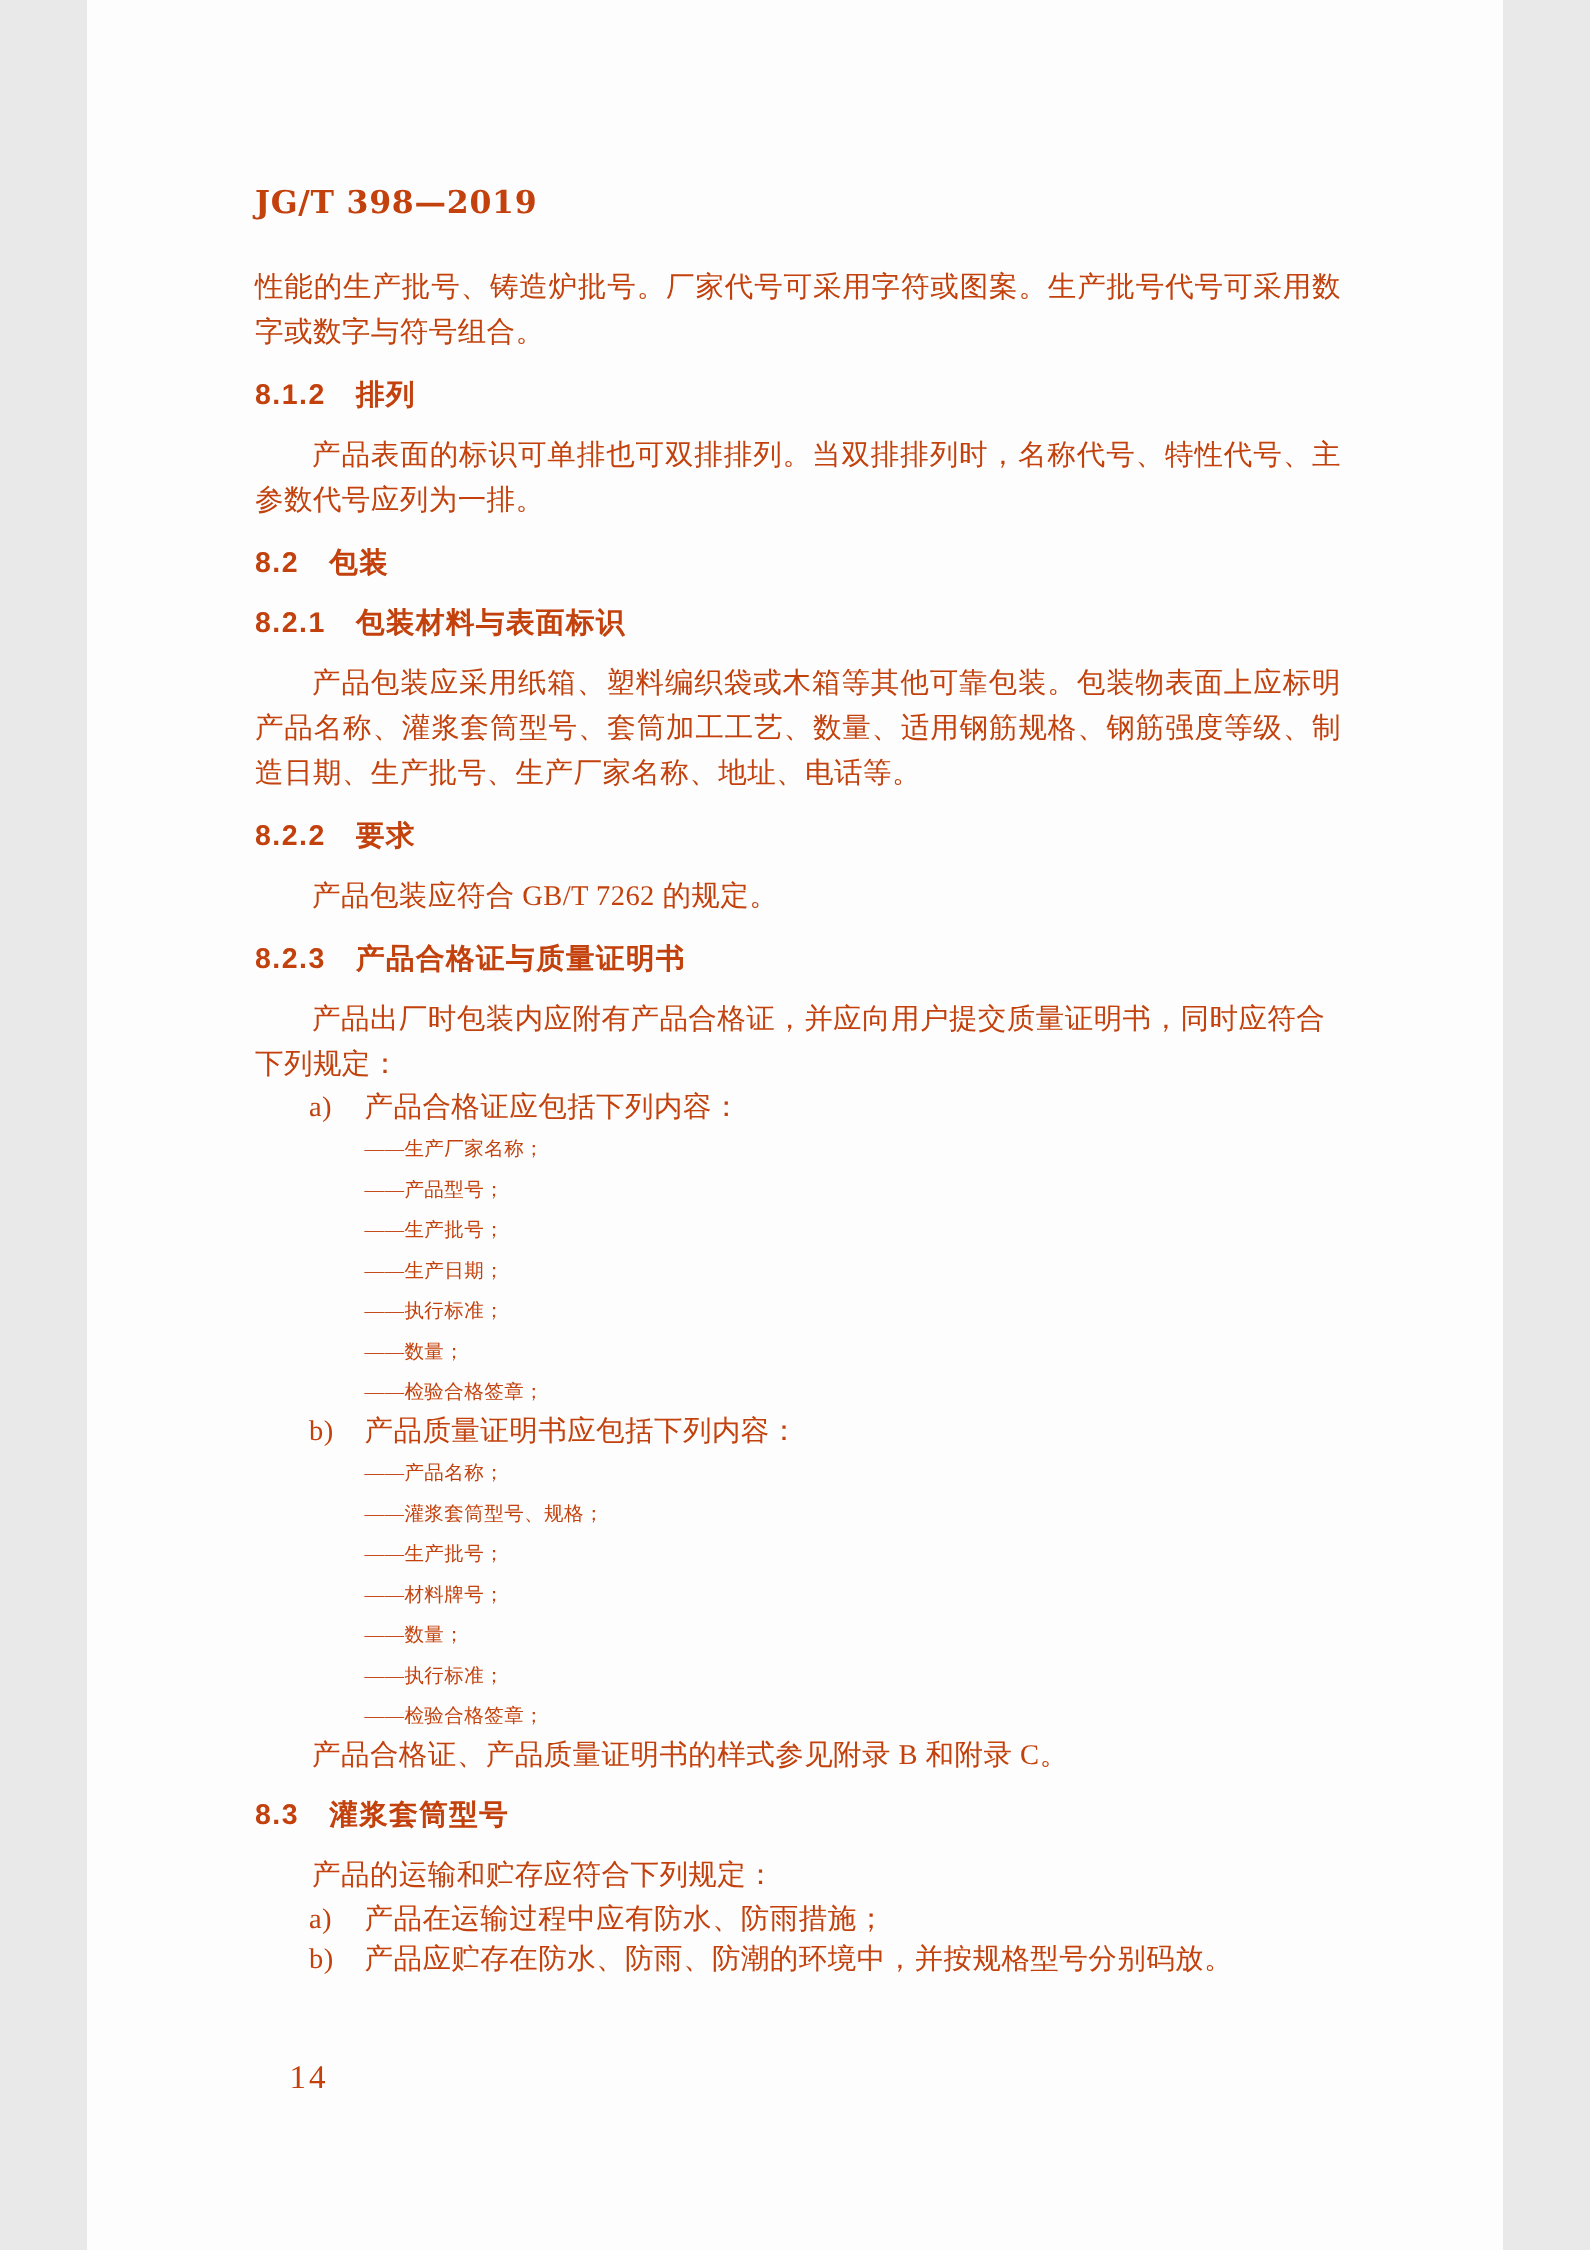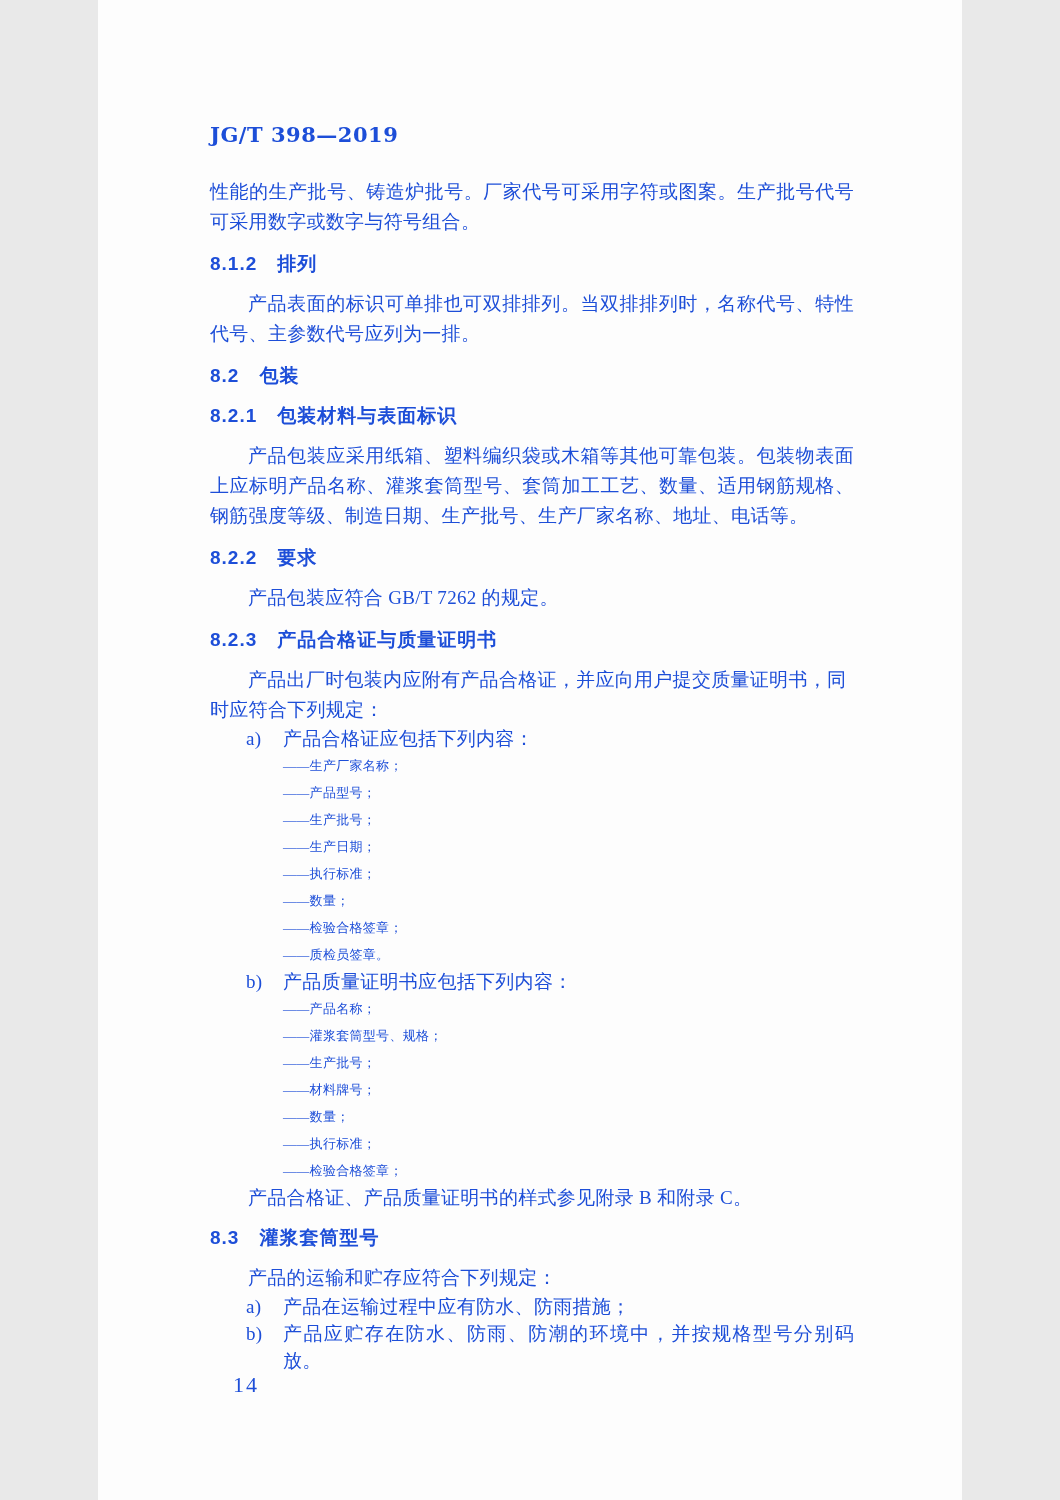--- a/index.html
+++ b/index.html
@@ -1,23 +1,23 @@
 <!DOCTYPE html>
 <html><head>
 <meta charset="utf-8">
 <style>
   * { margin:0; padding:0; box-sizing:border-box; }
   html,body { background:#e9e9e9; }
   .page {
     position:relative;
-    width:864px; height:1500px;
+    width:944px; height:1500px;
     margin:0 auto;
     background:#fdfdfd;
     font-family:"Liberation Serif","DejaVu Serif",serif;
-    color:#1d4ed8;
+    color:#c2410c;
     overflow:hidden;
   }
   .content { padding:122px 108px 0 112px; }
   .doc-header {
     font-family:"DejaVu Serif","Liberation Serif",serif;
     font-weight:bold;
     font-size:21px;
     letter-spacing:0.5px;
     line-height:25px;
     margin-bottom:30px;
@@ -111,21 +111,20 @@
       <span class="li-label">a)</span>
       <span class="li-text">产品合格证应包括下列内容：</span>
     </div>
     <div class="dash-item">——生产厂家名称；</div>
     <div class="dash-item">——产品型号；</div>
     <div class="dash-item">——生产批号；</div>
     <div class="dash-item">——生产日期；</div>
     <div class="dash-item">——执行标准；</div>
     <div class="dash-item">——数量；</div>
     <div class="dash-item">——检验合格签章；</div>
-    <div class="dash-item">——质检员签章。</div>
 
     <div class="li-labeled">
       <span class="li-label">b)</span>
       <span class="li-text">产品质量证明书应包括下列内容：</span>
     </div>
     <div class="dash-item">——产品名称；</div>
     <div class="dash-item">——灌浆套筒型号、规格；</div>
     <div class="dash-item">——生产批号；</div>
     <div class="dash-item">——材料牌号；</div>
     <div class="dash-item">——数量；</div>

